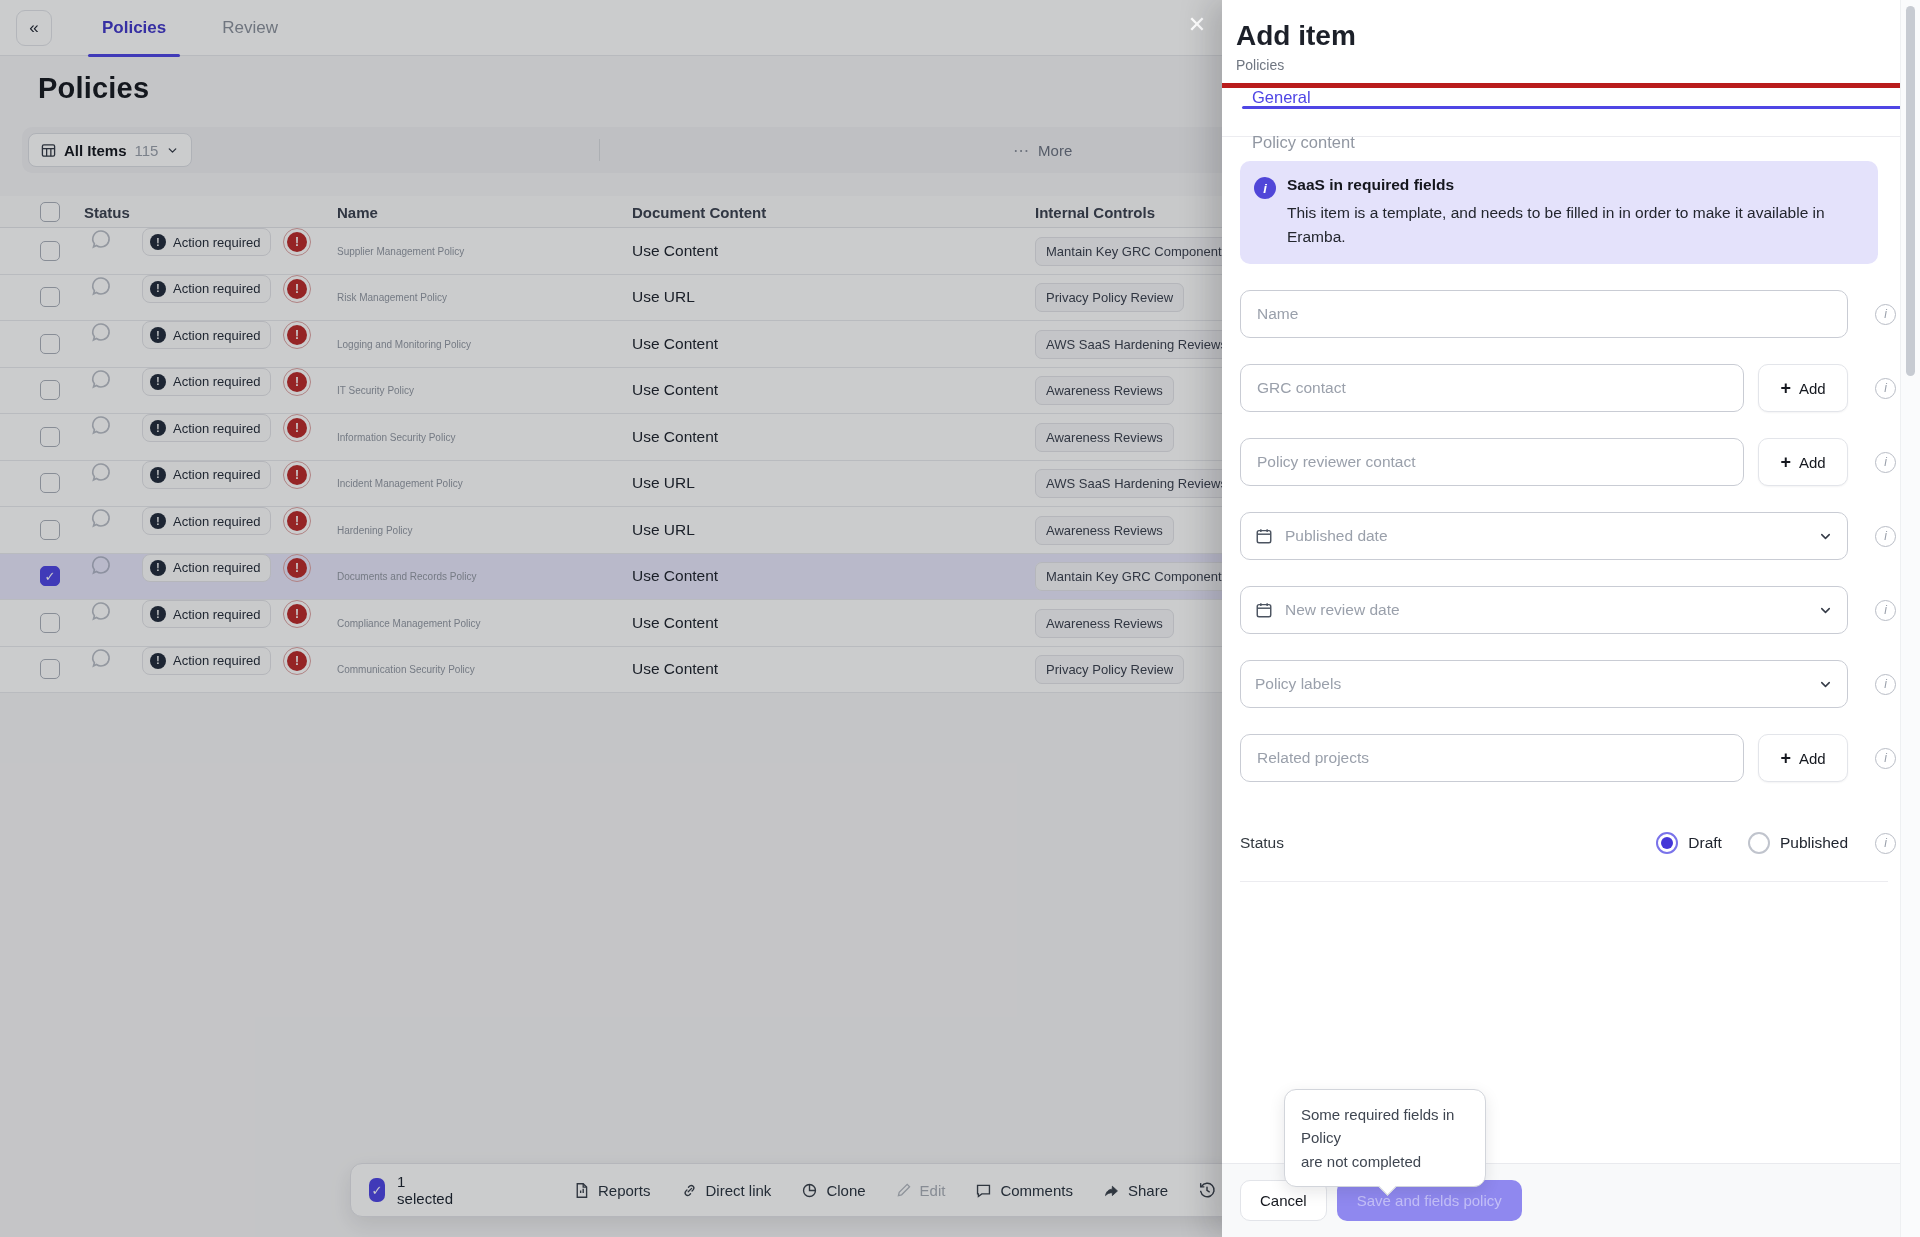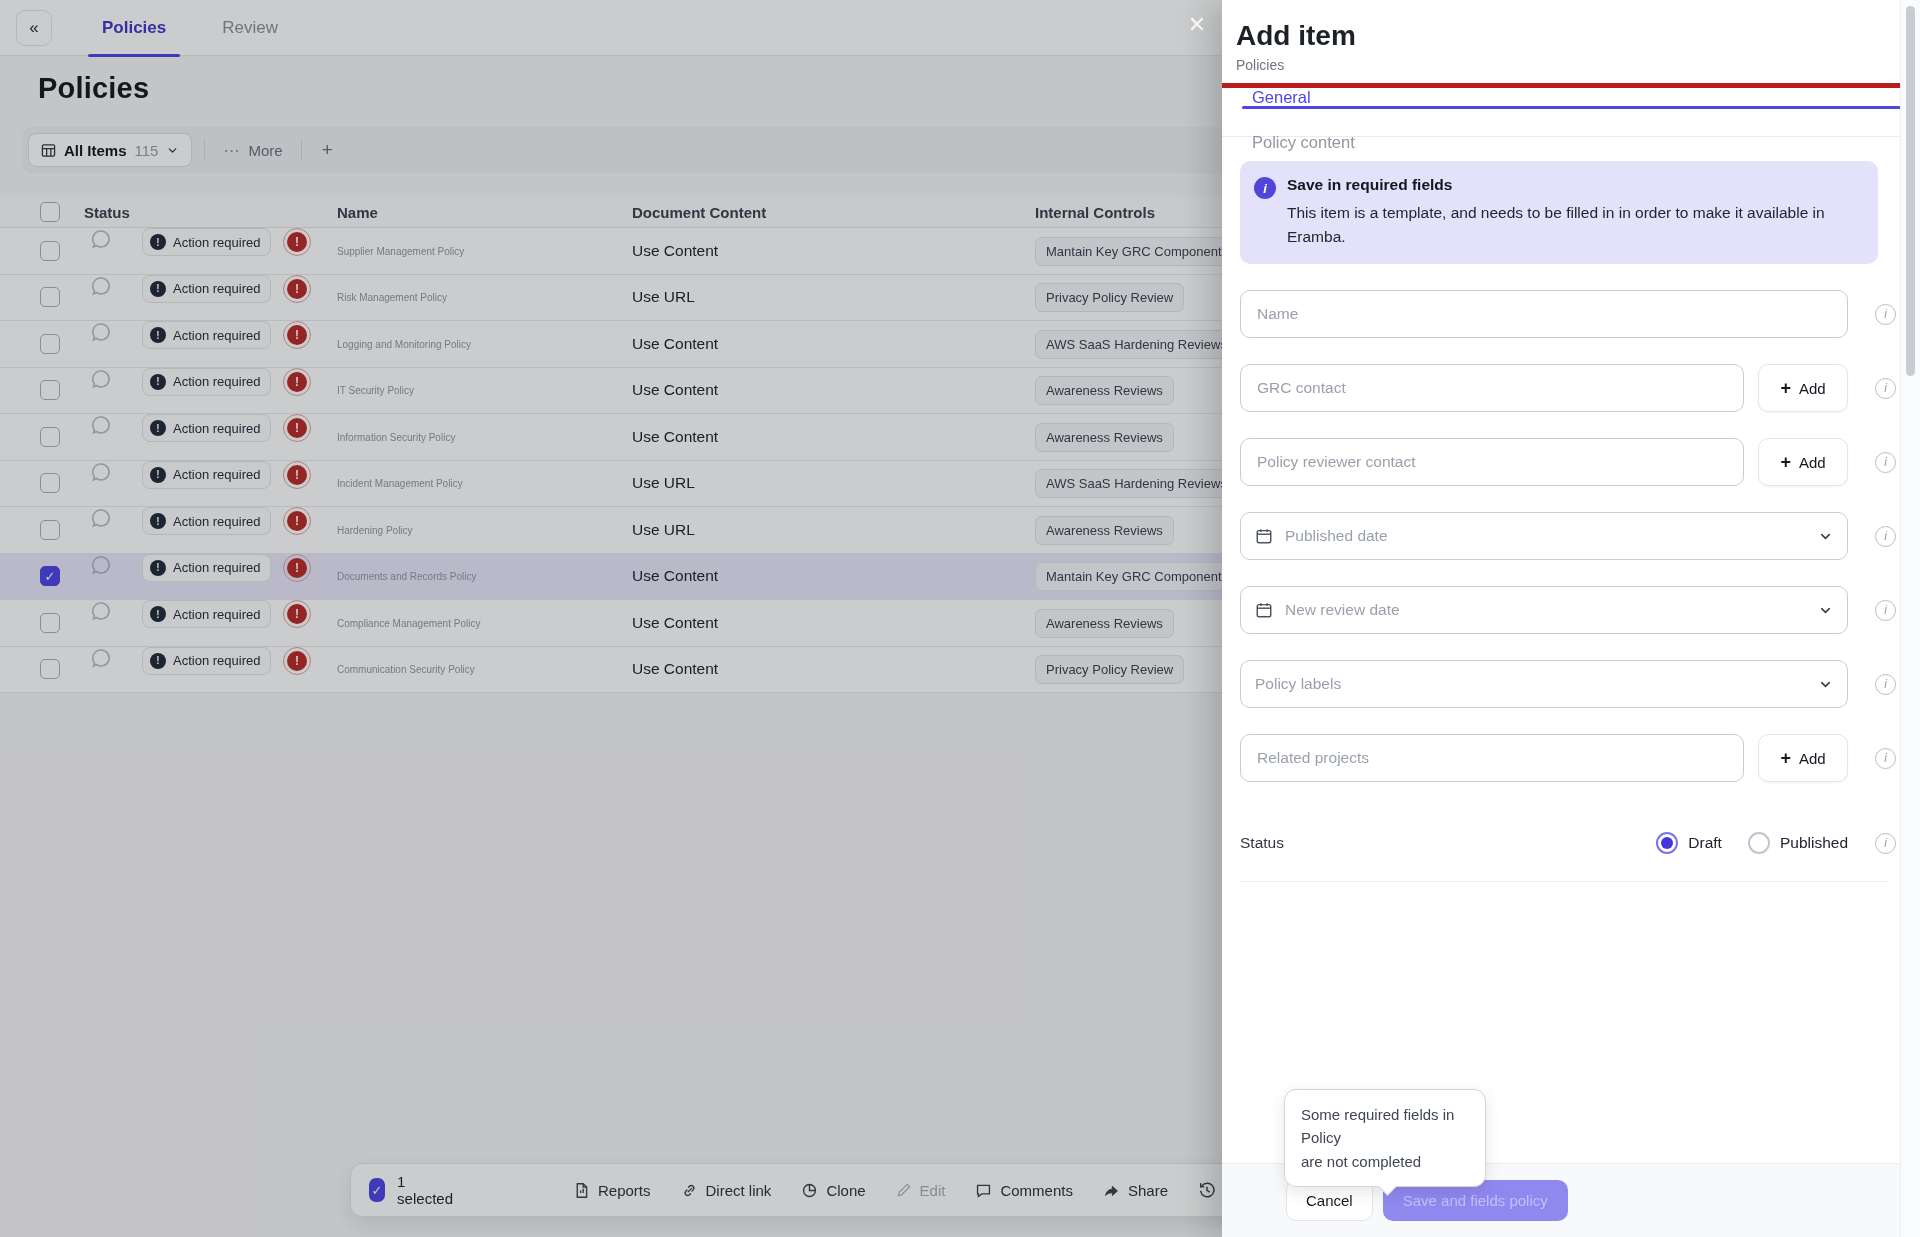--- a/index.html
+++ b/index.html
@@ -18,21 +18,21 @@
   .tab { height:56px; display:flex; align-items:center; padding:0 14px; font-size:17px;
     color:#8b919c; position:relative; cursor:pointer; }
   .tab.active { color:#4338ca; font-weight:bold; }
   .tab.active::after { content:""; position:absolute; left:0; right:0; bottom:-1px; height:3px;
     background:#4f46e5; border-radius:3px; }
 
   .page-title { position:absolute; left:38px; top:72px; font-size:29px; font-weight:bold;
     color:#181b22; letter-spacing:.2px; }
 
   .toolbar { position:absolute; left:22px; top:127px; right:0; height:46px; background:#f0f0f3;
-    border-radius:10px 0 0 10px; display:flex; align-items:center; padding-left:6px; }
+    border-radius:10px 0 0 10px; display:flex; align-items:center; padding-left:6px;justify-content:space-between; }
   .view-btn { height:34px; background:#fff; border:1px solid #dcdee4; border-radius:8px;
     display:flex; align-items:center; gap:8px; padding:0 12px; cursor:pointer; }
   .view-btn .vlabel { font-size:15px; font-weight:bold; color:#15181f; }
   .view-btn .vcount { font-size:15px; color:#9aa0ab; }
   .tb-sep { width:1px; height:22px; background:#d8dade; margin:0 12px; }
   .tb-item { display:flex; align-items:center; gap:8px; color:#6b7280; font-size:15px;
     padding:0 6px; cursor:pointer; }
   .tb-item .glyph { font-size:16px; letter-spacing:1px; color:#8b919c; }
   .tb-plus { color:#6b7280; font-size:19px; padding:0 8px; cursor:pointer; }
 
@@ -132,21 +132,21 @@
   .radio-opt { display:flex; align-items:center; gap:10px; cursor:pointer; }
   .radio { width:22px; height:22px; border-radius:50%; border:2px solid #c0c4cd; background:#fff; }
   .radio.checked { border-color:#7a73ea; display:flex; align-items:center; justify-content:center; }
   .radio.checked::after { content:""; width:12px; height:12px; border-radius:50%; background:#4436d8; }
   .radio-label { font-size:15.5px; color:#20252f; }
   .d-divider { width:648px; height:1px; background:#ececf0; margin-top:27px; }
 
   .d-footer { position:absolute; left:0; right:0; bottom:0; height:74px; background:#f8f9fa;
     border-top:1px solid #e9eaee; display:flex; align-items:center; gap:10px; padding-left:18px; }
   .btn-cancel { height:41px; padding:0 19px; background:#fff; border:1px solid #e2e4e9;
-    border-radius:10px; font-size:15px; color:#15181f; font-family:inherit; cursor:pointer;margin-left:46px; }
+    border-radius:10px; font-size:15px; color:#15181f; font-family:inherit; cursor:pointer; }
   .btn-save { height:41px; padding:0 20px; background:#8f88ef; border:none; border-radius:10px;
     font-size:15px; color:#c3bff7; font-family:inherit; cursor:pointer; }
 
   .tooltip { position:absolute; left:62px; top:1089px; width:202px; background:#fff;
     border:1px solid #d2d5db; border-radius:12px; padding:13px 16px;
     box-shadow:0 5px 16px rgba(20,22,30,.10); z-index:12; }
   .tooltip .tline { font-size:15px; color:#3f4651; line-height:1.55; }
   .tooltip::after { content:""; position:absolute; left:96px; bottom:-7px; width:12px; height:12px;
     background:#fff; border-right:1px solid #d2d5db; border-bottom:1px solid #d2d5db;
     transform:rotate(45deg); }
@@ -505,21 +505,21 @@
       <div class="d-tab active">General</div>
       <div class="d-tab">Policy content</div>
       <div class="d-tab">Policy portal permission</div>
     </div>
 
     <div class="d-body">
 
       <div class="banner">
         <div class="banner-ico">i</div>
         <div>
-          <div class="banner-title">Save in required fields</div>
+          <div class="banner-title">SaaS in required fields</div>
           <div class="banner-body">This item is a template, and needs to be filled in in order to make it available in Eramba.</div>
         </div>
       </div>
 
       <div class="frow">
         <div class="fmain">
           <input class="finput" type="text" placeholder="Name" style="">
         </div>
         <div class="iinfo">i</div>
       </div>

